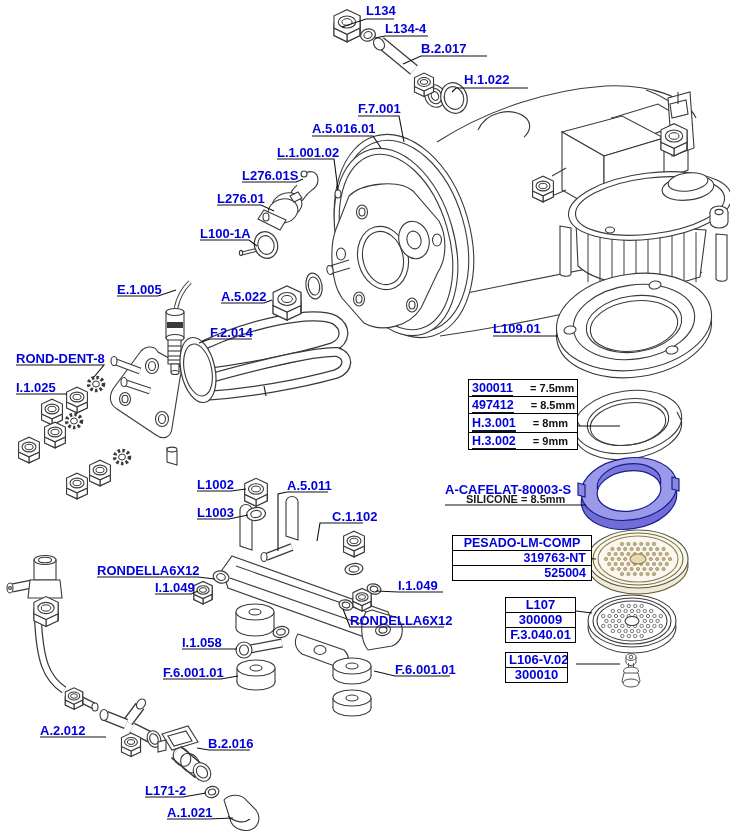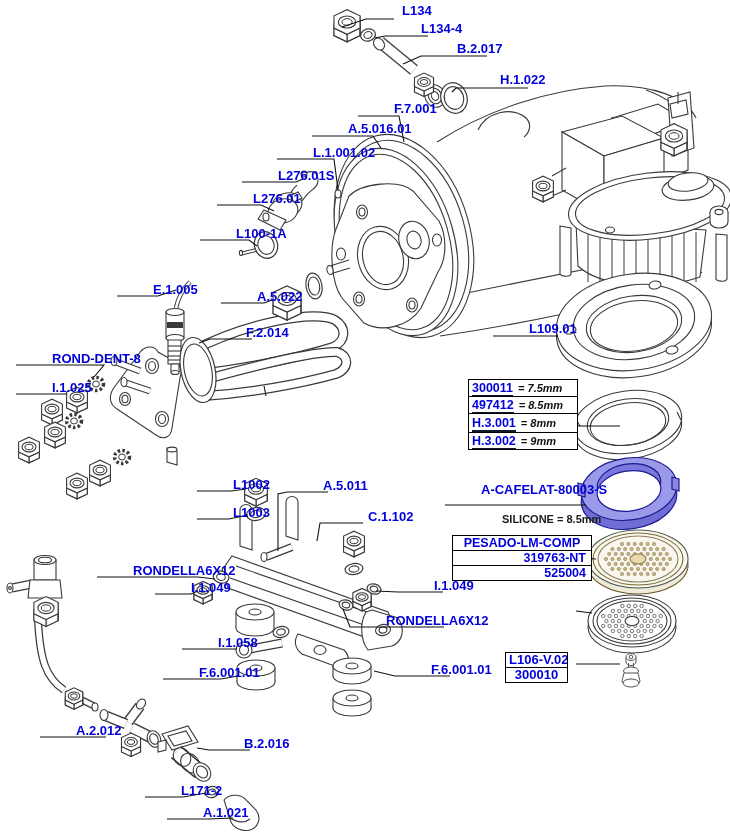--- a/index.html
+++ b/index.html
@@ -1,28 +1,28 @@
 <!DOCTYPE html>
 <html><head>
 <meta charset="utf-8">
 <style>
   html,body{margin:0;padding:0;background:#fff;}
   .stage{position:relative;width:730px;height:836px;background:#fff;overflow:hidden;
          font-family:"Liberation Sans",sans-serif;}
   svg#art{position:absolute;left:0;top:0;}
-  .lbl{position:absolute;font-weight:bold;font-size:13px;color:#0000dd;white-space:nowrap;line-height:13px;margin-left:36px;}
+  .lbl{position:absolute;font-weight:bold;font-size:13px;color:#0000dd;white-space:nowrap;line-height:13px;}
   .lbl.blk{color:#1a1a1a;font-size:11px;line-height:11px;}
   table.ptable{position:absolute;border-collapse:collapse;background:#fff;table-layout:fixed;}
   .ptable td{border:1px solid #000;font-weight:bold;font-size:13px;color:#0000dd;
              padding:0 3px;height:14px;line-height:14px;white-space:nowrap;overflow:hidden;}
   .ptable td.spec{color:#111;font-size:10.5px;text-align:center;}
   .ptable td.center{text-align:center;}
   .ptable td.right{text-align:right;padding-right:5px;}
   .ptable td .part-u{border-bottom:5px solid #0f172a;font-size:12.5px;}
-  .ptable td .size{color:#111;font-size:11px;font-weight:bold;margin-left:5px;font-style:italic;}
+  .ptable td .size{color:#111;font-size:11px;font-weight:bold;margin-left:17px;}
   .ptable.pes td{font-size:12.5px;}
 </style>
 </head>
 <body>
 
 <div class="stage">
 
 <svg id="art" width="730" height="836" viewBox="0 0 730 836">
 
   <g stroke="#3a3a3a" fill="none" stroke-width="1.1">
@@ -614,21 +614,21 @@
 <div class="lbl" style="left:242px;top:169px">L276.01S</div>
 <div class="lbl" style="left:217px;top:192px">L276.01</div>
 <div class="lbl" style="left:200px;top:227px">L100-1A</div>
 <div class="lbl" style="left:117px;top:283px">E.1.005</div>
 <div class="lbl" style="left:221px;top:290px">A.5.022</div>
 <div class="lbl" style="left:210px;top:326px">F.2.014</div>
 <div class="lbl" style="left:16px;top:352px">ROND-DENT-8</div>
 <div class="lbl" style="left:16px;top:381px">I.1.025</div>
 <div class="lbl" style="left:493px;top:322px">L109.01</div>
 <div class="lbl" style="left:445px;top:483px">A-CAFELAT-80003-S</div>
-<div class="lbl blk" style="left:466px;top:514px">SILICONE  = 8.5mm</div>
+<div class="lbl blk" style="left:466px;top:494px">SILICONE  = 8.5mm</div>
 <div class="lbl" style="left:197px;top:478px">L1002</div>
 <div class="lbl" style="left:287px;top:479px">A.5.011</div>
 <div class="lbl" style="left:197px;top:506px">L1003</div>
 <div class="lbl" style="left:332px;top:510px">C.1.102</div>
 <div class="lbl" style="left:97px;top:564px">RONDELLA6X12</div>
 <div class="lbl" style="left:155px;top:581px">I.1.049</div>
 <div class="lbl" style="left:398px;top:579px">I.1.049</div>
 <div class="lbl" style="left:350px;top:614px">RONDELLA6X12</div>
 <div class="lbl" style="left:182px;top:636px">I.1.058</div>
 <div class="lbl" style="left:163px;top:666px">F.6.001.01</div>
@@ -663,20 +663,33 @@
         </tr>
   <tr>
           <td class="right">319763-NT</td>
         </tr>
   <tr>
           <td class="right">525004</td>
         </tr>
 </tbody>
     </table>
 
+<table class="ptable" style="left:505px;top:597px;width:71px">
+  <tbody>
+        <tr>
+          <td class="center">L107</td>
+        </tr>
+  <tr>
+          <td class="center">300009</td>
+        </tr>
+  <tr>
+          <td class="center">F.3.040.01</td>
+        </tr>
+</tbody>
+    </table>
 
 <table class="ptable" style="left:505px;top:652px;width:63px">
   <tbody>
         <tr>
           <td class="center">L106-V.02</td>
         </tr>
   <tr>
           <td class="center">300010</td>
         </tr>
 </tbody>

